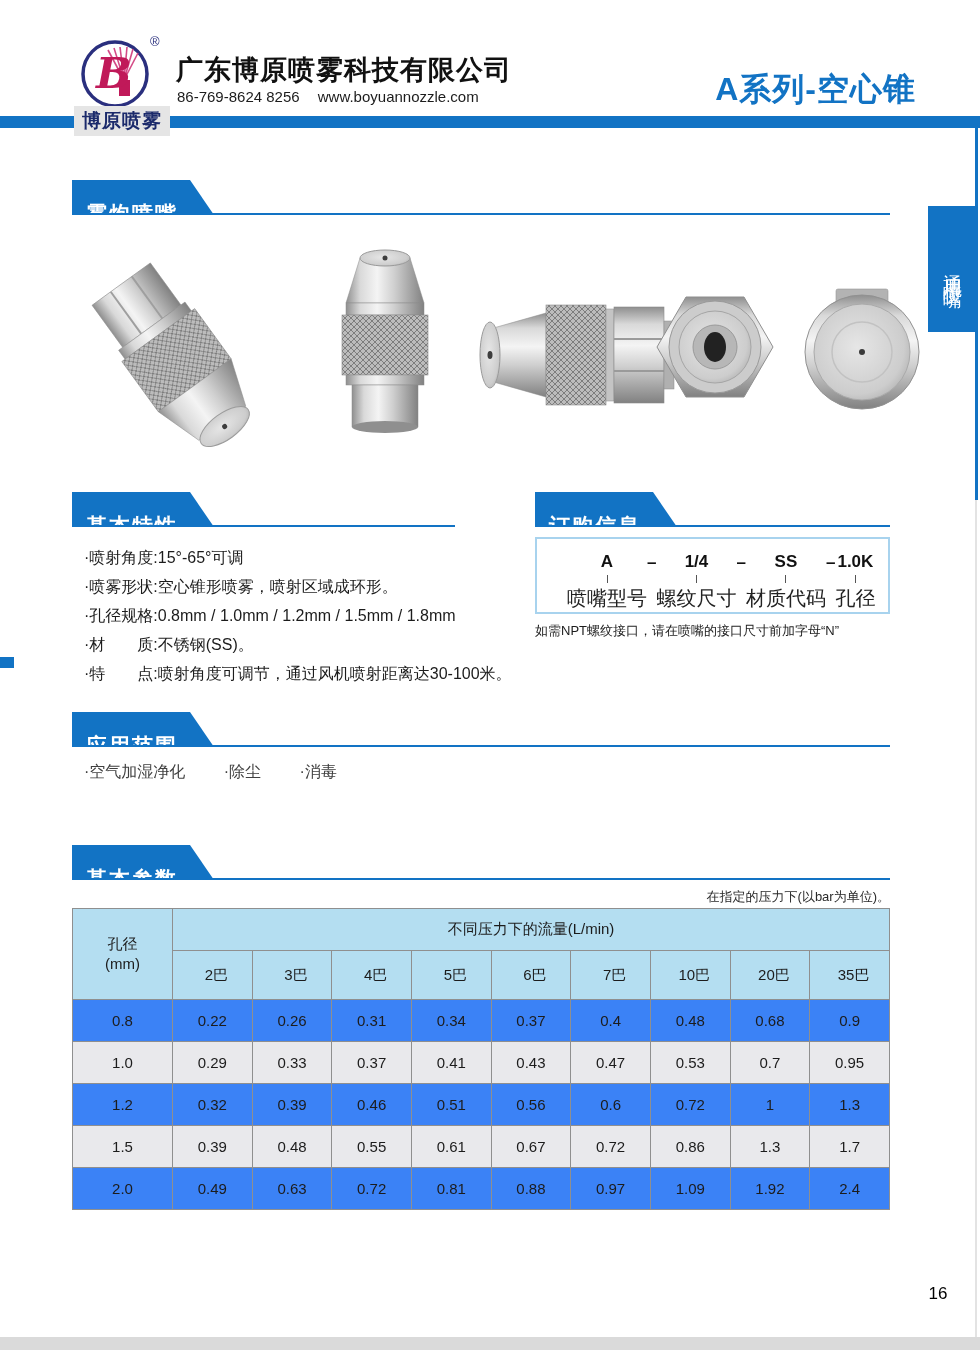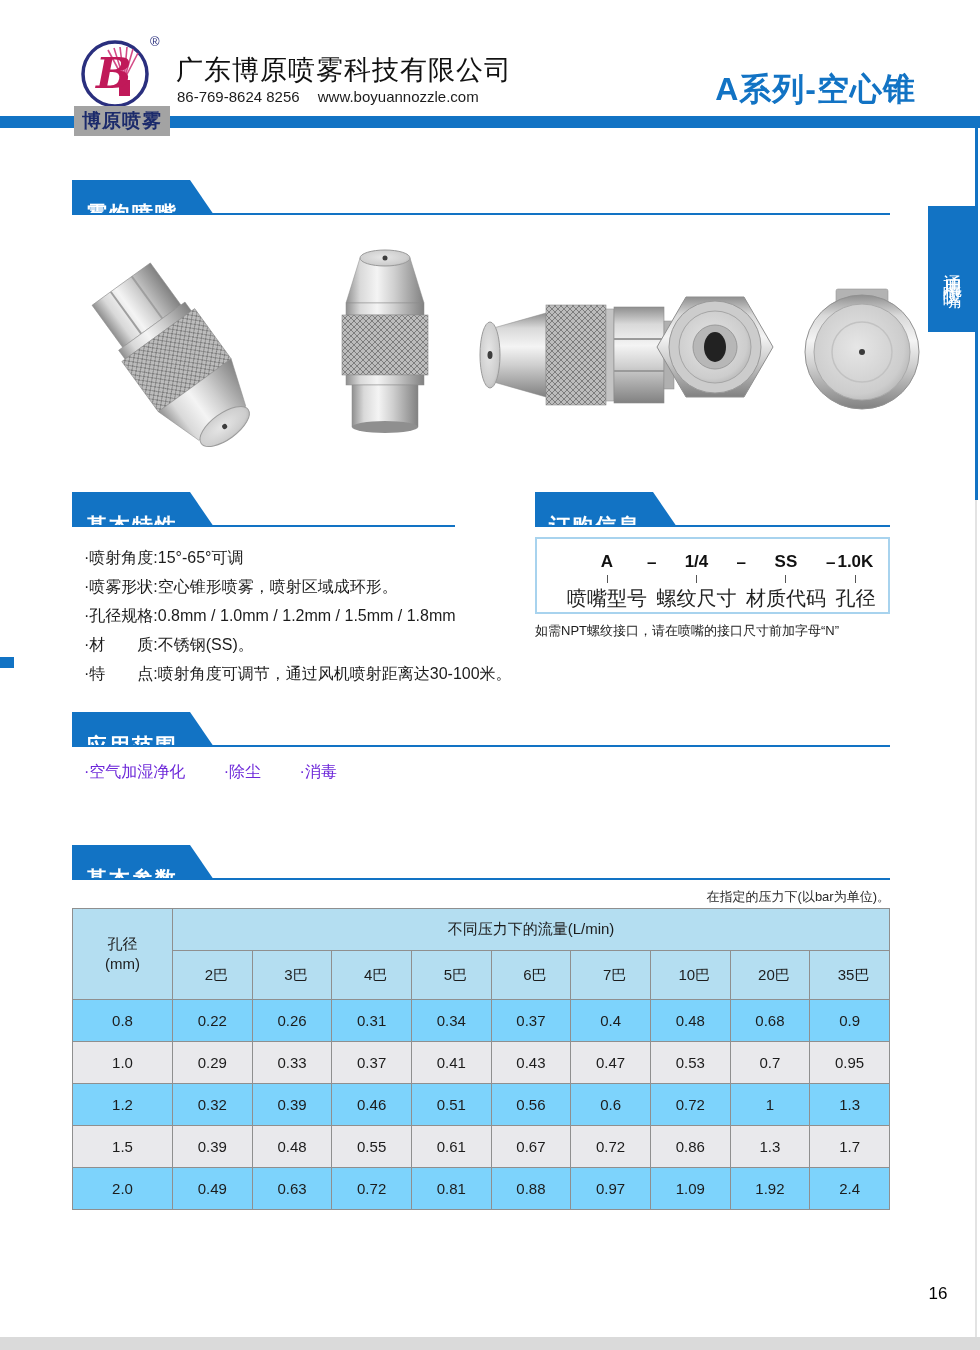--- a/index.html
+++ b/index.html
@@ -1,26 +1,26 @@
 <!DOCTYPE html>
 <html><head>
 <meta charset="utf-8">
 <style>
   * { margin:0; padding:0; box-sizing:border-box; }
   body { background:#ffffff; font-family:"Liberation Sans", sans-serif; }
   .page { position:relative; width:980px; height:1350px; background:#ffffff; overflow:hidden; }
 
   
   .logo-svg { position:absolute; left:72px; top:28px; }
-  .company-name { position:absolute; left:176px; top:52px; font-size:27px; font-weight:normal; color:#111; letter-spacing:1px; }
+  .company-name { position:absolute; left:176px; top:52px; font-size:27px; font-weight:bold; color:#111; letter-spacing:1px; }
   .contact-line { position:absolute; left:177px; top:88px; font-size:15px; color:#1c1c1c; }
   .contact-line span { margin-right:14px; }
   .series-title { position:absolute; right:64px; top:68px; font-size:32px; font-weight:bold; color:#1273c4; letter-spacing:1px; }
   .header-band { position:absolute; left:0; top:116px; width:980px; height:12px; background:#1273c4; }
-  .logo-caption-box { position:absolute; left:74px; top:106px; width:96px; height:30px; background:#a3a3a3; display:flex; align-items:center; justify-content:center; }
+  .logo-caption-box { position:absolute; left:74px; top:106px; width:96px; height:30px; background:#e5e5e5; display:flex; align-items:center; justify-content:center; }
   .logo-caption { font-size:19px; font-weight:bold; color:#1b2a6b; letter-spacing:1px; }
 
   
   .side-tab { position:absolute; left:928px; top:206px; width:49px; height:126px; background:#1273c4; color:#fff;
               display:flex; align-items:center; justify-content:center; writing-mode:vertical-rl; text-orientation:upright;
               font-size:19px; letter-spacing:5px; }
   .edge-line-blue { position:absolute; left:975px; top:128px; width:3px; height:372px; background:#1273c4; }
   .edge-line-gray { position:absolute; left:975px; top:500px; width:2px; height:837px; background:#e3e3e3; }
   .left-mark { position:absolute; left:0; top:657px; width:14px; height:11px; background:#1273c4; }
   .footer-strip { position:absolute; left:0; top:1337px; width:980px; height:13px; background:#dadada; }
@@ -39,32 +39,32 @@
   .order-box { position:absolute; left:535px; top:537px; width:355px; height:77px; background:#fff;
                border:2px solid #a8d3ee; display:flex; justify-content:space-between; padding:13px 26px 0 30px; }
   .code-col { display:flex; flex-direction:column; align-items:center; }
   .code-text { font-size:17px; font-weight:bold; color:#111; }
   .tick { width:1px; height:9px; background:#555; margin:3px 0 2px 0; }
   .code-label { font-size:20px; color:#222; white-space:nowrap; }
   .code-dash { font-size:17px; font-weight:bold; color:#111; padding-top:1px; }
   .order-note { position:absolute; left:535px; top:622px; font-size:13px; color:#1c1c1c; }
 
   
-  .apps-list { position:absolute; left:84px; top:762px; font-size:16px; color:#6d28d9; }
+  .apps-list { position:absolute; left:84px; top:762px; font-size:16px; color:#404040; }
   .apps-list span { margin-right:34px; }
 
   
   .pressure-note { position:absolute; left:490px; top:888px; width:400px; text-align:right; font-size:13px; color:#2a2a2a; }
   .param-table { position:absolute; left:72px; top:908px; width:818px; border-collapse:collapse; table-layout:fixed; }
   .param-table th, .param-table td { border:1px solid #8f8f8f; text-align:center; vertical-align:middle;
                                     font-size:15px; font-weight:normal; color:#1c1c1c; }
   .param-table thead th { background:#b4def1; }
   .param-table thead tr.h1 th { height:42px; }
   .param-table thead tr.h2 th { height:49px;padding-left:8px; }
-  .param-table tbody td { height:42px; background:#7dd3fc; }
+  .param-table tbody td { height:42px; background:#3b82f6; }
   .param-table tbody tr:nth-child(even) td { background:#e9e9ec; }
   .orifice-head div { line-height:20px; }
 </style>
 </head>
 <body>
 
 <div class="page">
 
   <svg class="logo-svg" width="110" height="90" viewBox="0 0 110 90">
     <circle cx="43" cy="46" r="32" fill="#ffffff" stroke="#2a2f7e" stroke-width="3.5"></circle>

